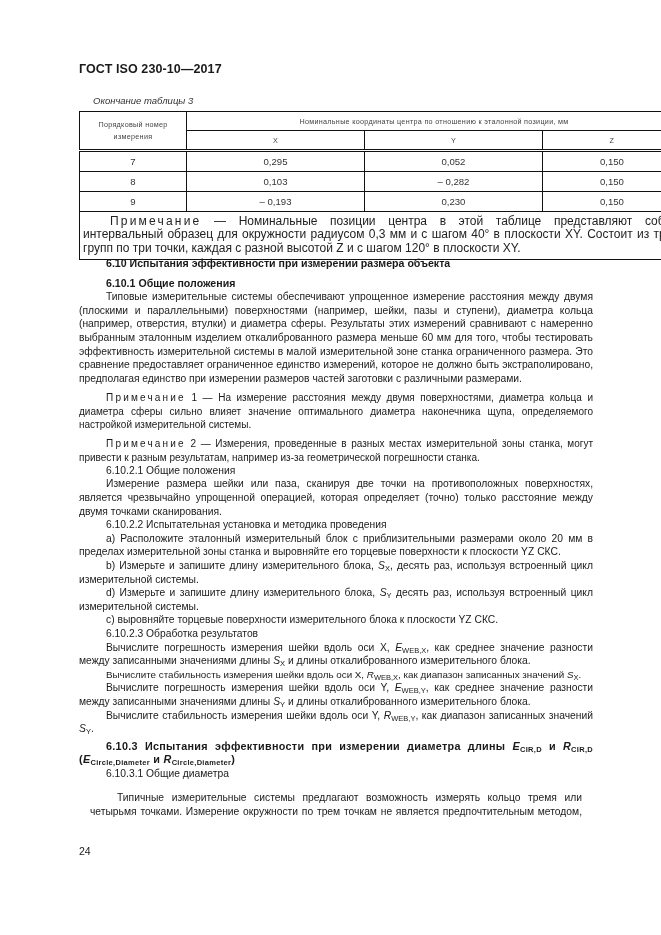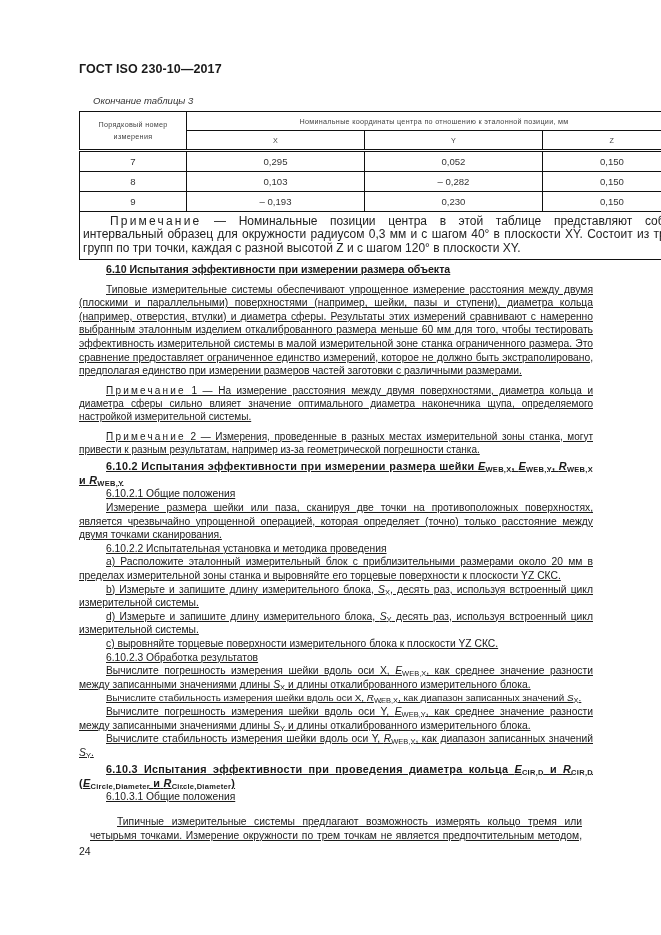--- a/index.html
+++ b/index.html
@@ -10,21 +10,21 @@
   .tcap { position: absolute; left: 93px; top: 95px; font-size: 9.5px; font-style: italic; color: #333; }
   table.t3 { position: absolute; left: 79px; top: 111px; width: 603px; border-collapse: collapse;
              font-size: 9.3px; color: #333; }
   table.t3 td { border: 1px solid #111; text-align: center; padding: 0; }
   table.t3 .hd td { font-size: 7.2px; letter-spacing: 0.3px; color: #444; height: 18px; }
   table.t3 .hd td.first { width: 106px; line-height: 12px; }
   table.t3 tr.dbl td { border-top: 3px double #111; }
   table.t3 .row td { height: 19px; font-size: 9.6px; }
   table.t3 td.note { text-align: justify; padding: 3px 3px 4px 3px; font-size: 12px; line-height: 13.3px; color:#222; }
   .sp { letter-spacing: 2.2px; }
-  .body { position: absolute; left: 79px; top: 263px; width: 514px; font-size: 10.3px; line-height: 13.6px; color: #1a1a1a; text-decoration: underline; }
+  .body { position: absolute; left: 79px; top: 257px; width: 514px; font-size: 10.3px; line-height: 13.6px; color: #1a1a1a; }
   .h2 { font-weight: bold; padding-left: 27px; margin: 0 0 6px 0; font-size: 10.6px; }
   .h3 { font-weight: bold; padding-left: 27px; margin: 0; font-size: 10.6px; }
   .p { text-align: justify; text-indent: 27px; margin: 0; }
   .pl { text-align: justify; text-align-last: justify; text-indent: 27px; margin: 11px; }
   .nt { text-align: justify; text-indent: 27px; margin: 6px 0 0 0; font-size: 10px; line-height: 13.3px; }
   .sub { padding-left: 27px; margin: 0; }
   .bh { font-weight: bold; text-align: justify; text-indent: 27px; margin: 4px 0 0 0; font-size: 10.8px; letter-spacing: 0.3px; }
   sub { font-size: 7.5px; vertical-align: -2px; line-height: 0; }
   .bh sub { font-weight: bold; }
   i.v { font-style: italic; }
@@ -69,40 +69,40 @@
       <td>0,150</td>
     </tr>
     <tr>
       <td class="note" colspan="4"><span style="padding-left:27px"></span><span class="sp">Примечание</span><span> — Номинальные позиции центра в этой таблице представляют собой интервальный образец для окружности радиусом 0,3 мм и с шагом 40° в плоскости XY. Состоит из трех групп по три точки, каждая с разной высотой Z и с шагом 120° в плоскости XY.</span></td>
     </tr>
   </tbody>
     </table>
 
   <div class="body">
     <div class="h2">6.10 Испытания эффективности при измерении размера объекта</div>
+    <div class="h3">6.10.1 Общие положения</div>
     <p class="p">Типовые измерительные системы обеспечивают упрощенное измерение расстояния между двумя (плоскими и параллельными) поверхностями (например, шейки, пазы и ступени), диаметра кольца (например, отверстия, втулки) и диаметра сферы. Результаты этих измерений сравнивают с намеренно выбранным эталонным изделием откалиброванного размера меньше 60 мм для того, чтобы тестировать эффективность измерительной системы в малой измерительной зоне станка ограниченного размера. Это сравнение предоставляет ограниченное единство измерений, которое не должно быть экстраполировано, предполагая единство при измерении размеров частей заготовки с различными размерами.</p>
 
     <p class="nt"><span class="sp">Примечание</span><span> 1 — На измерение расстояния между двумя поверхностями, диаметра кольца и диаметра сферы сильно влияет значение оптимального диаметра наконечника щупа, определяемого настройкой измерительной системы.</span></p>
     <p class="nt"><span class="sp">Примечание</span><span> 2 — Измерения, проведенные в разных местах измерительной зоны станка, могут привести к разным результатам, например из-за геометрической погрешности станка.</span></p>
 
-    <p class="bh"><span>6.10.2 Испытания эффективности при измерении размера шейки </span><i class="v">E</i><sub>WEB,X</sub>, <i class="v">E</i><sub>WEB,Y</sub>, <i class="v">R</i><sub>WEB,X</sub> <span>и</span> <i class="v">R</i><sub>WEB,Y</sub></p>
 
     <p class="sub">6.10.2.1 Общие положения</p>
     <p class="p">Измерение размера шейки или паза, сканируя две точки на противоположных поверхностях, является чрезвычайно упрощенной операцией, которая определяет (точно) только расстояние между двумя точками сканирования.</p>
     <p class="sub">6.10.2.2 Испытательная установка и методика проведения</p>
     <p class="p">a) Расположите эталонный измерительный блок с приблизительными размерами около 20 мм в пределах измерительной зоны станка и выровняйте его торцевые поверхности к плоскости YZ СКС.</p>
     <p class="p"><span>b) Измерьте и запишите длину измерительного блока, </span><i class="v">S</i><sub>X</sub><span>, десять раз, используя встроенный цикл измерительной системы.</span></p>
     <p class="p"><span>d) Измерьте и запишите длину измерительного блока, </span><i class="v">S</i><sub>Y</sub><span> десять раз, используя встроенный цикл измерительной системы.</span></p>
     <p class="p">c) выровняйте торцевые поверхности измерительного блока к плоскости YZ СКС.</p>
 
     <p class="sub">6.10.2.3 Обработка результатов</p>
     <p class="p"><span>Вычислите погрешность измерения шейки вдоль оси X, </span><i class="v">E</i><sub>WEB,X</sub><span>, как среднее значение разности между записанными значениями длины </span><i class="v">S</i><sub>X</sub><span> и длины откалиброванного измерительного блока.</span></p>
     <p class="p" style="font-size:9.8px;"><span>Вычислите стабильность измерения шейки вдоль оси X, </span><i class="v">R</i><sub>WEB,X</sub><span>, как диапазон записанных значений </span><i class="v">S</i><sub>X</sub><span>.</span></p>
     <p class="p"><span>Вычислите погрешность измерения шейки вдоль оси Y, </span><i class="v">E</i><sub>WEB,Y</sub>,<span> как среднее значение разности между записанными значениями длины </span><i class="v">S</i><sub>Y</sub><span> и длины откалиброванного измерительного блока.</span></p>
     <p class="p"><span>Вычислите стабильность измерения шейки вдоль оси Y, </span><i class="v">R</i><sub>WEB,Y</sub><span>, как диапазон записанных значений </span><i class="v">S</i><sub>Y</sub><span>.</span></p>
 
-    <p class="bh"><span>6.10.3 Испытания эффективности при проведения диаметра кольца </span><i class="v">E</i><sub>CIR,D</sub> <span>и</span> <i class="v">R</i><sub>CIR,D</sub> (<i class="v">E</i><sub>Circle,Diameter</sub> <span>и</span> <i class="v">R</i><sub>Circle,Diameter</sub>)</p>
-    <p class="sub">6.10.3.1 Общие положения</p>
+    <p class="bh"><span>6.10.3 Испытания эффективности при измерении диаметра длины </span><i class="v">E</i><sub>CIR,D</sub> <span>и</span> <i class="v">R</i><sub>CIR,D</sub> (<i class="v">E</i><sub>Circle,Diameter</sub> <span>и</span> <i class="v">R</i><sub>Circle,Diameter</sub>)</p>
+    <p class="sub">6.10.3.1 Общие диаметра</p>
     <p class="pl">Типичные измерительные системы предлагают возможность измерять кольцо тремя или четырьмя точками. Измерение окружности по трем точкам не является предпочтительным методом,</p>
   </div>
 
   <div class="pgno">24</div>
 </div>
 
 </body></html>

